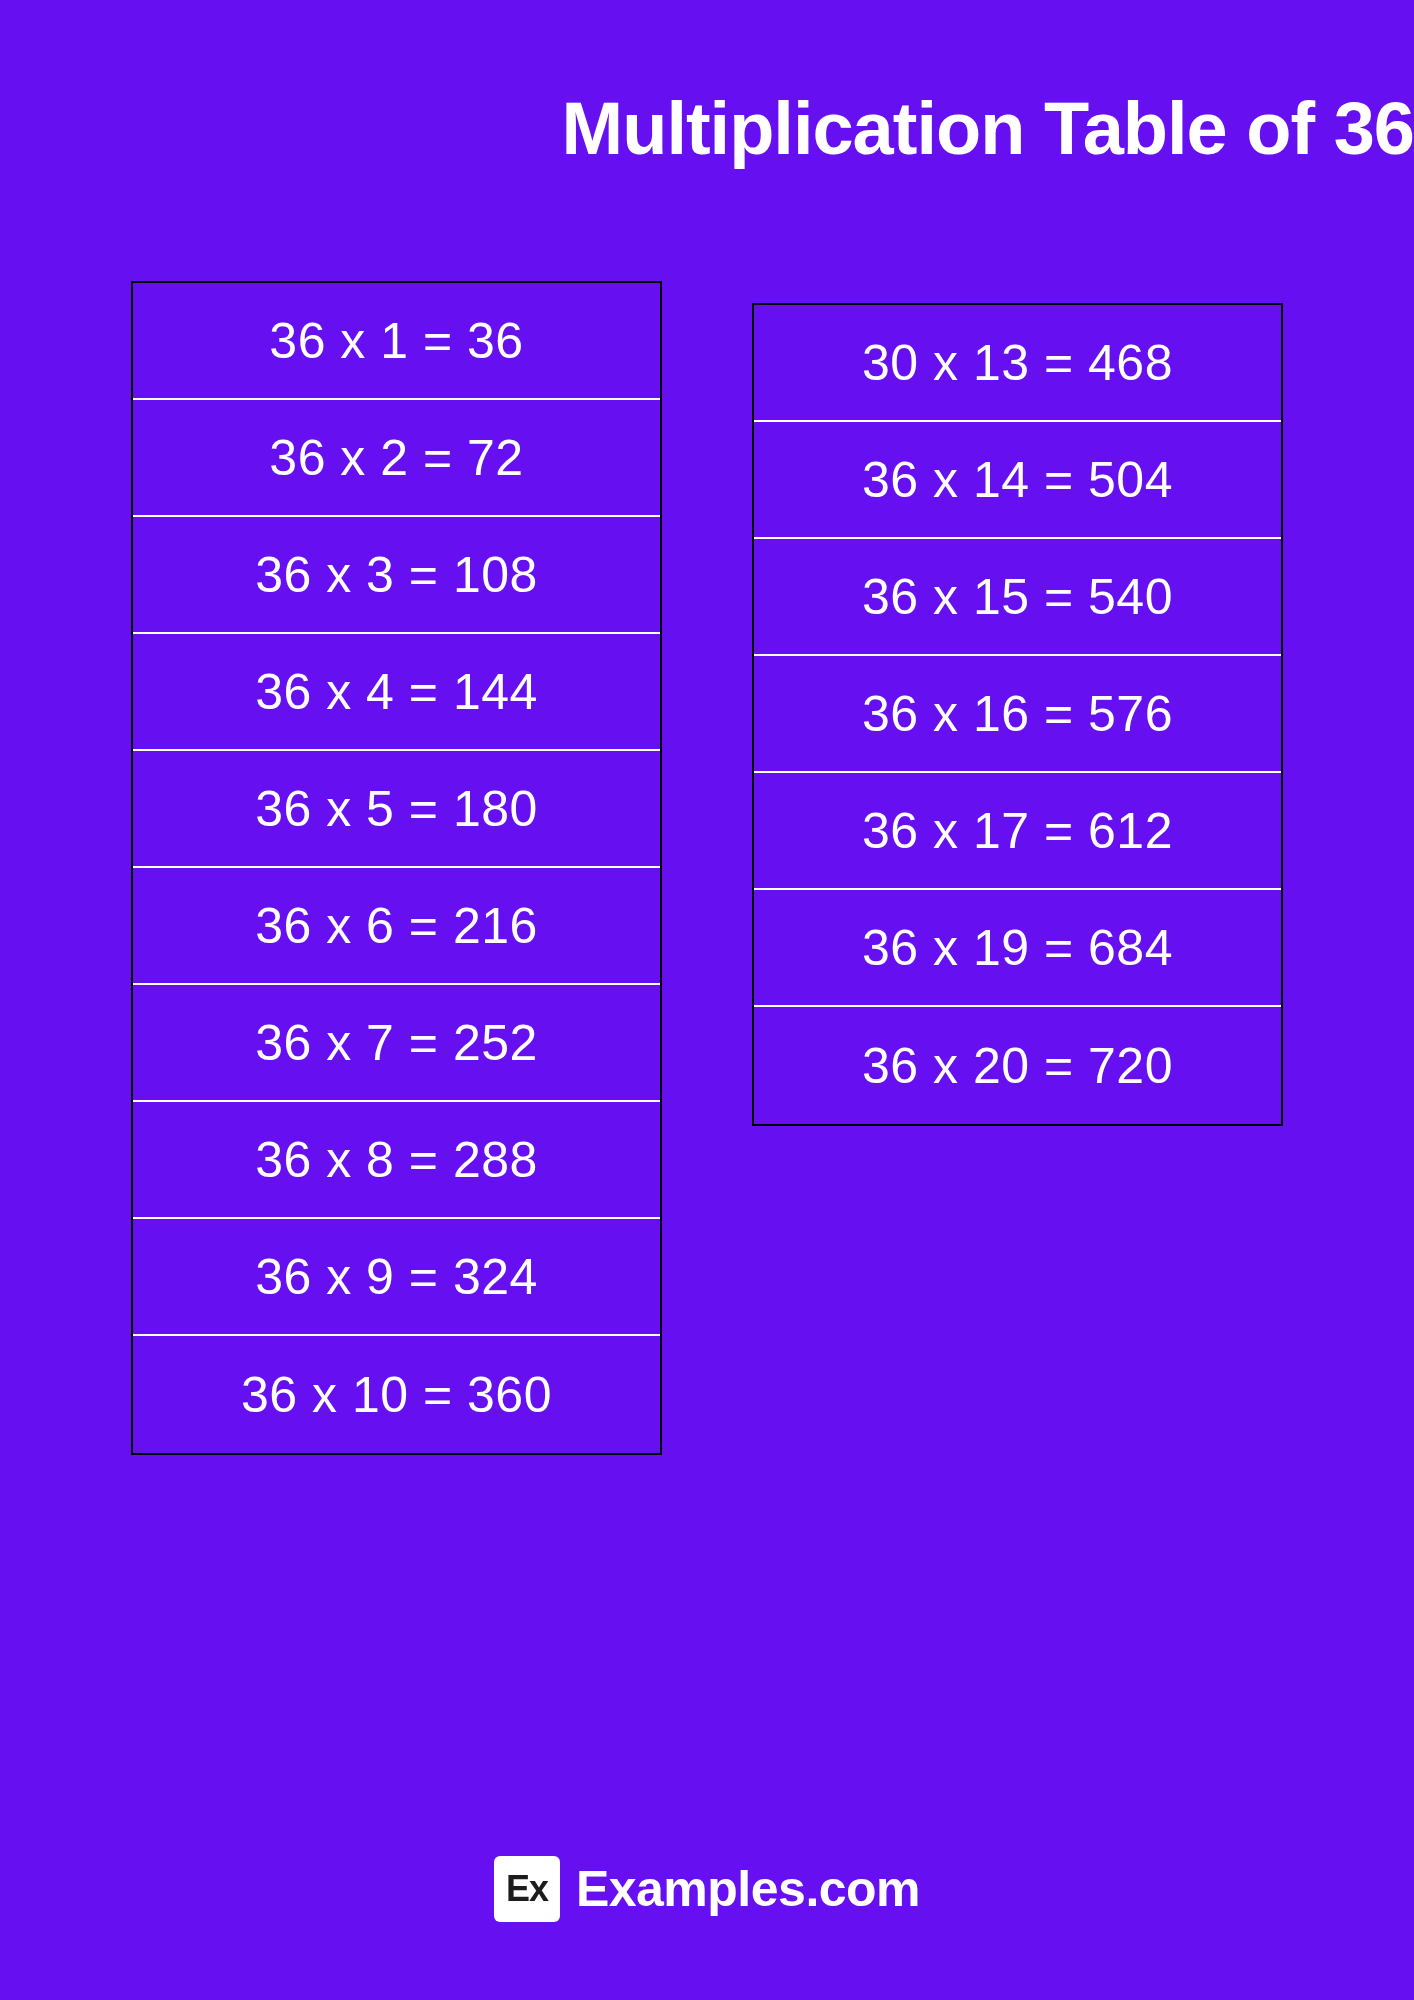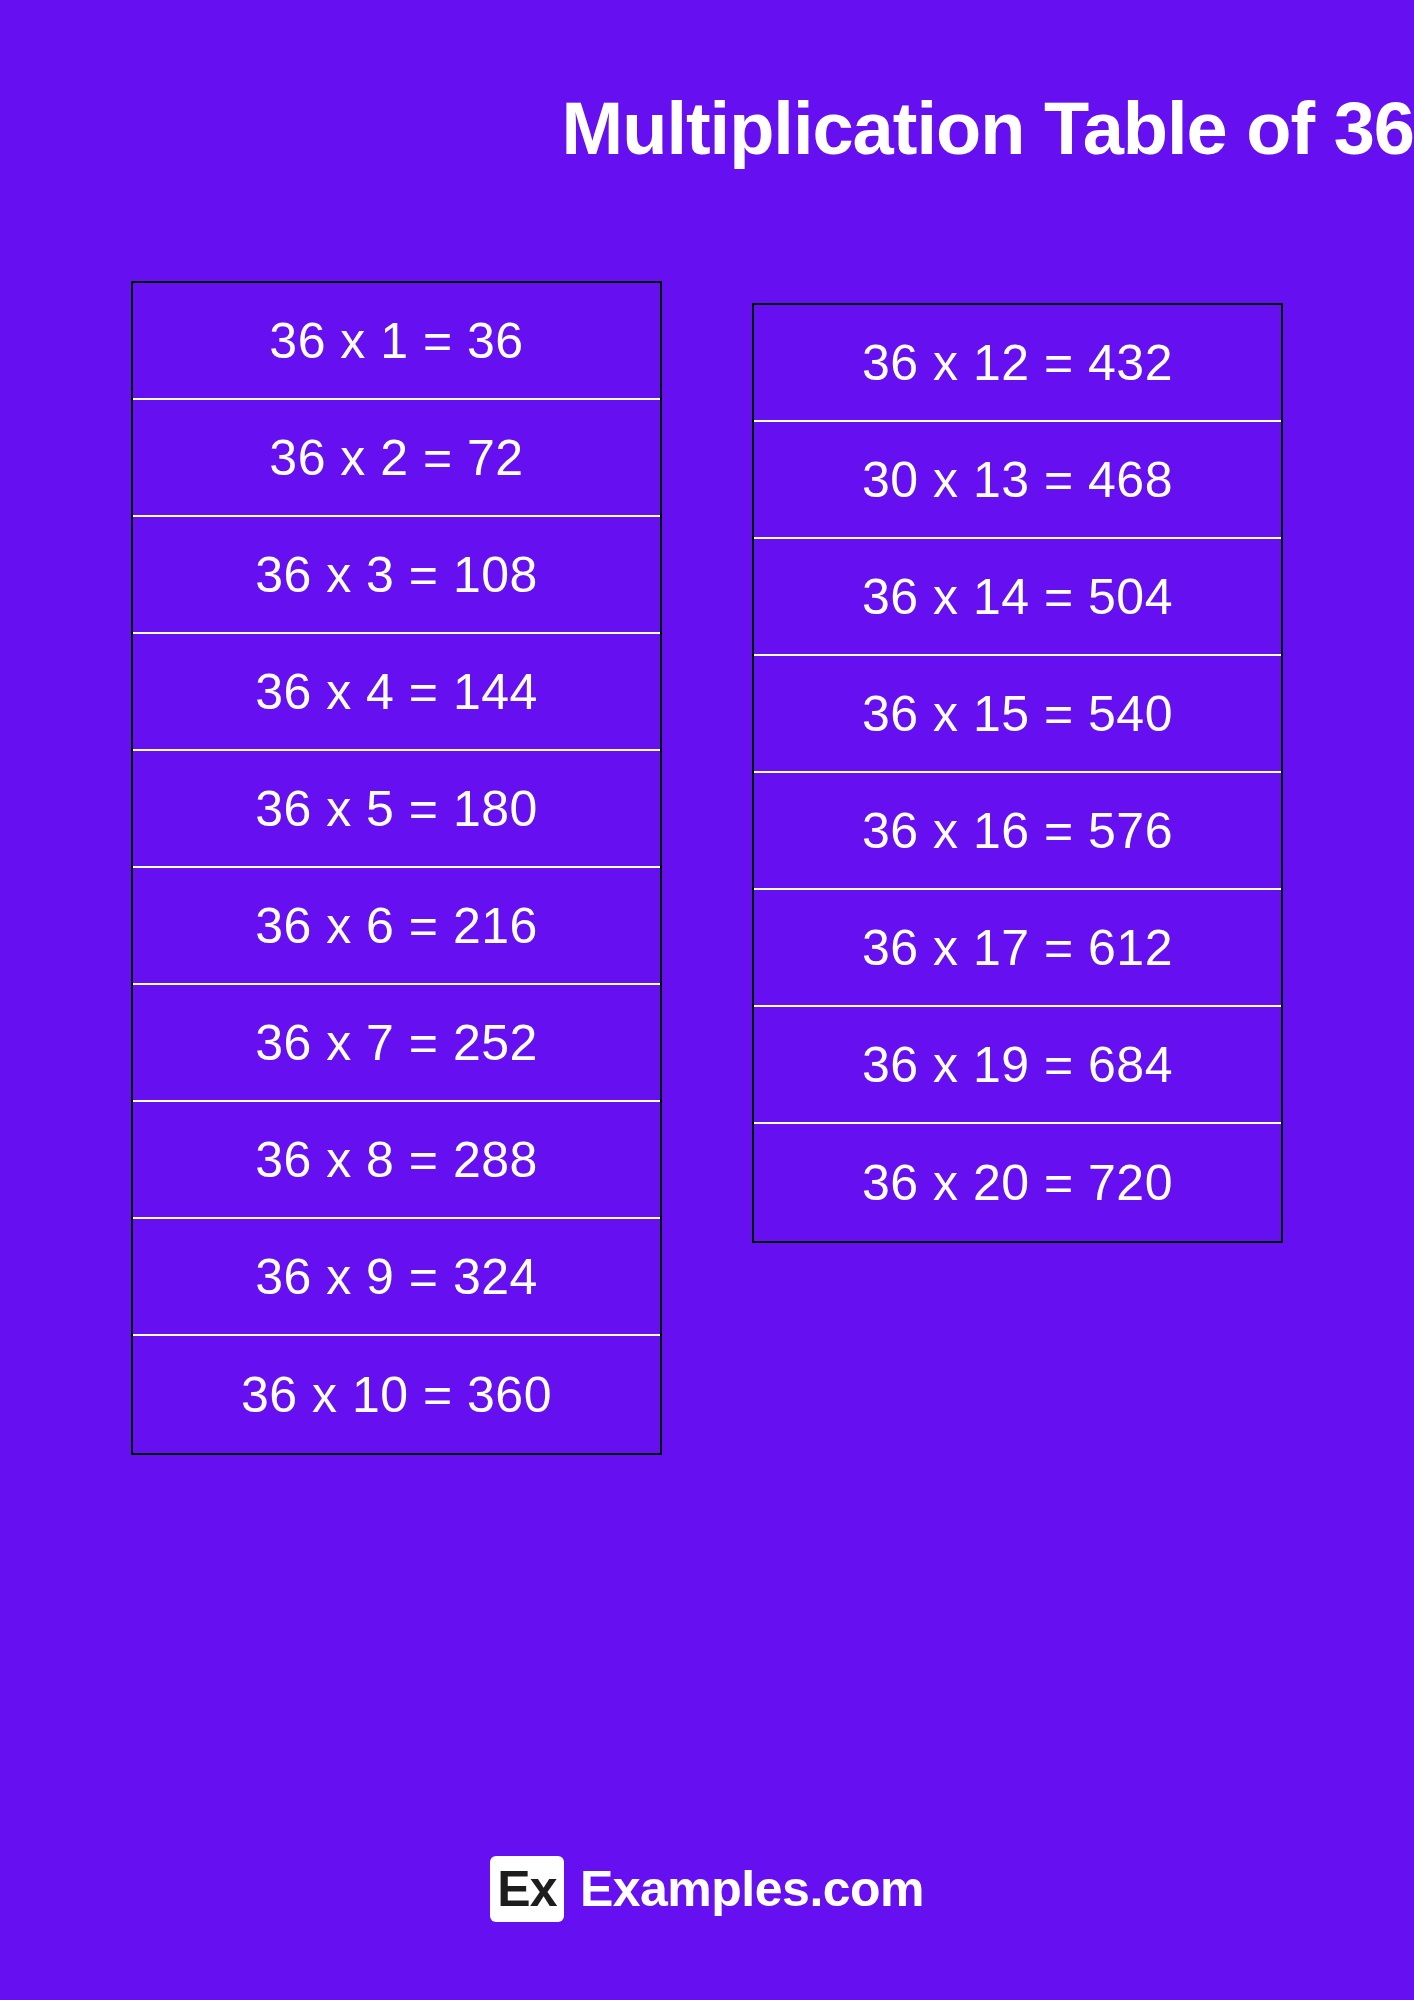--- a/index.html
+++ b/index.html
@@ -68,29 +68,29 @@
     position: absolute;
     left: 0;
     right: 0;
     bottom: 78px;
     display: flex;
     align-items: center;
     justify-content: center;
     gap: 16px;
   }
   .logo-mark {
-    width: 74px;
+    width: 66px;
     height: 66px;
     background: #ffffff;
     border-radius: 6px;
     display: flex;
     align-items: center;
     justify-content: center;
     color: #1d1d1d;
-    font-size: 50px;
+    font-size: 36px;
     font-weight: bold;
     letter-spacing: -1px;
   }
   .logo-text {
     color: #ffffff;
     font-size: 50px;
     font-weight: bold;
     letter-spacing: -0.5px;
   }
 </style>
@@ -110,21 +110,20 @@
       <div class="cell">36 x 4 = 144</div>
       <div class="cell">36 x 5 = 180</div>
       <div class="cell">36 x 6 = 216</div>
       <div class="cell">36 x 7 = 252</div>
       <div class="cell">36 x 8 = 288</div>
       <div class="cell">36 x 9 = 324</div>
       <div class="cell">36 x 10 = 360</div>
     </div>
 
     <div class="col col-right">
-      <div class="cell">36 x 12 = 432</div>
       <div class="cell">30 x 13 = 468</div>
       <div class="cell">36 x 14 = 504</div>
       <div class="cell">36 x 15 = 540</div>
       <div class="cell">36 x 16 = 576</div>
       <div class="cell">36 x 17 = 612</div>
       <div class="cell">36 x 19 = 684</div>
       <div class="cell">36 x 20 = 720</div>
     </div>
 
   </div>

